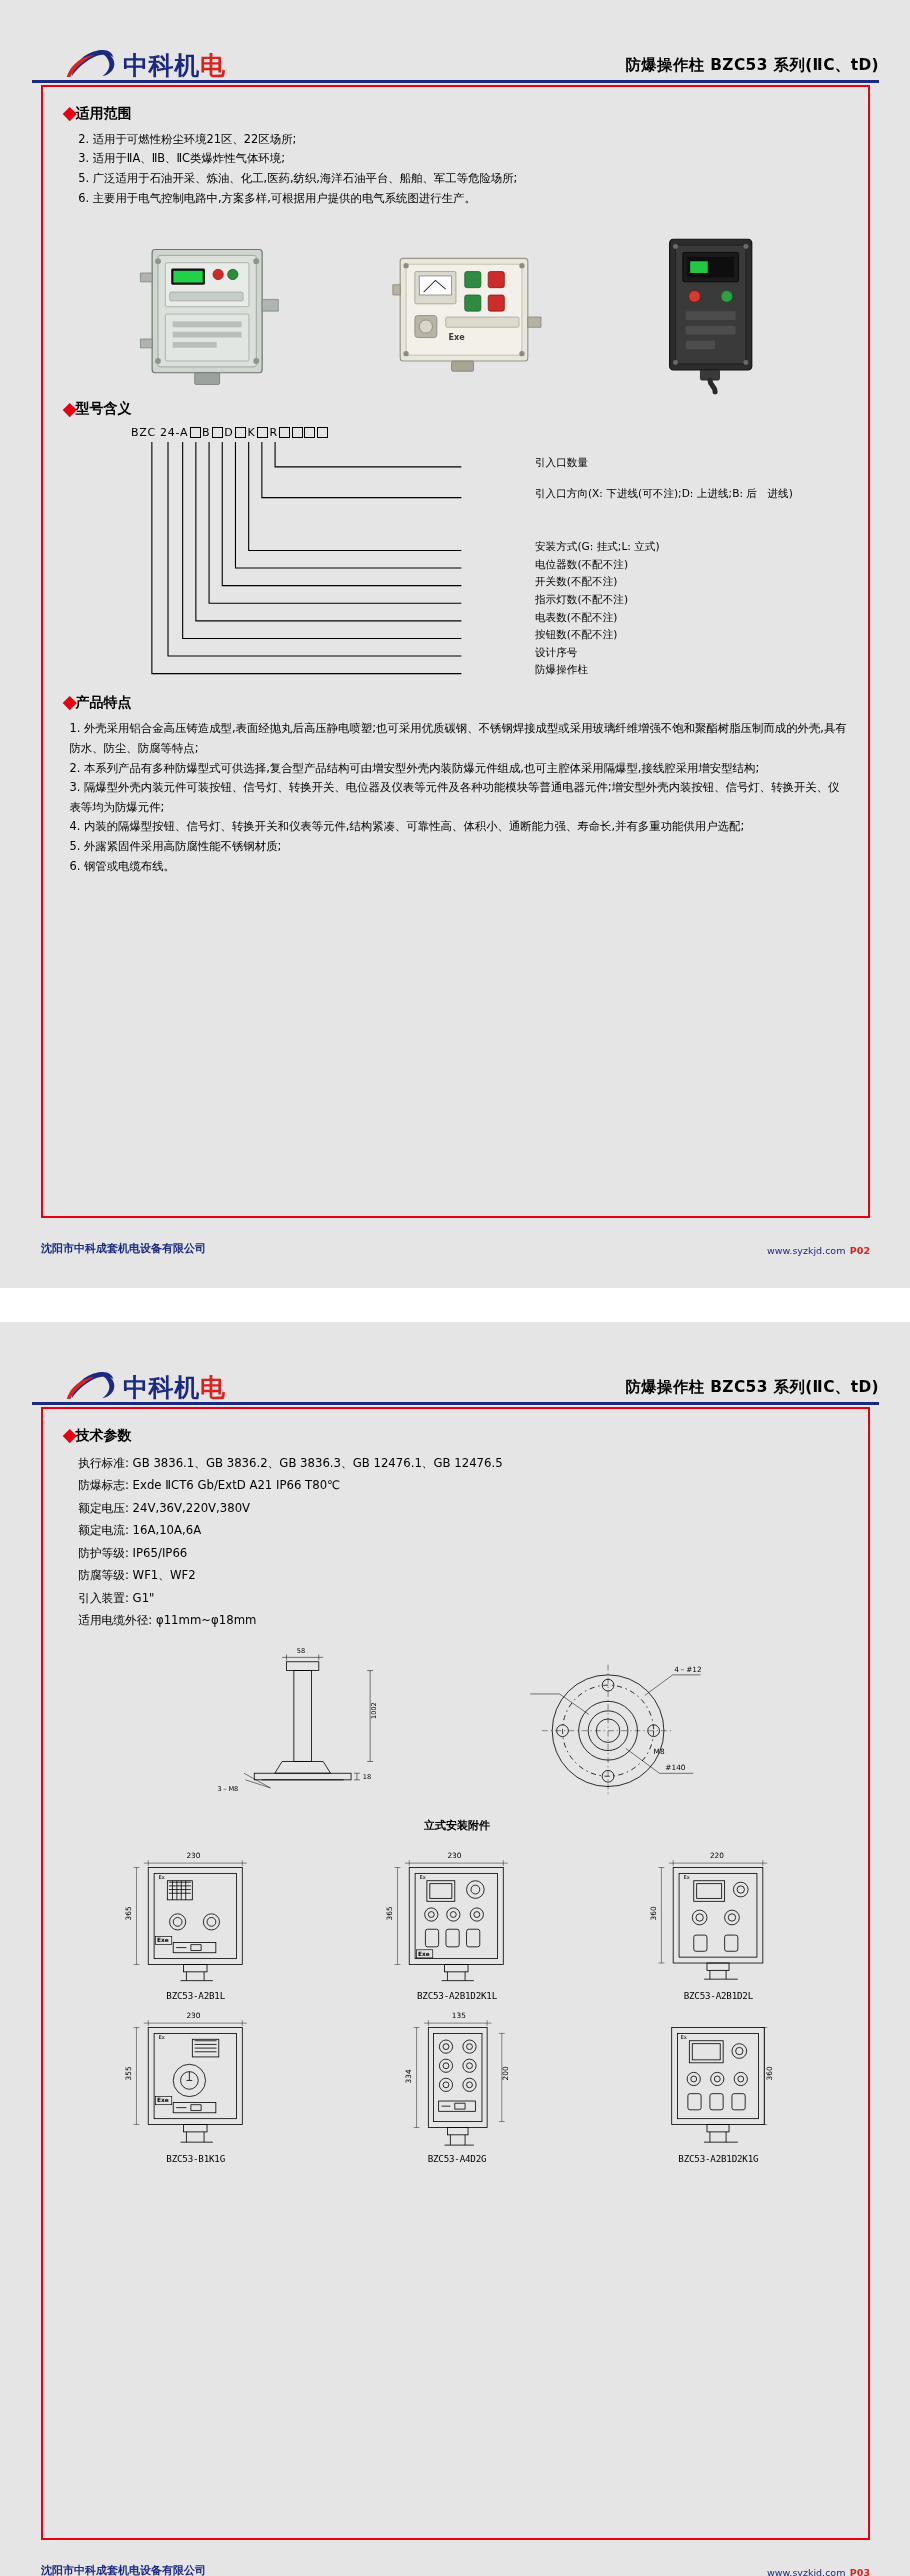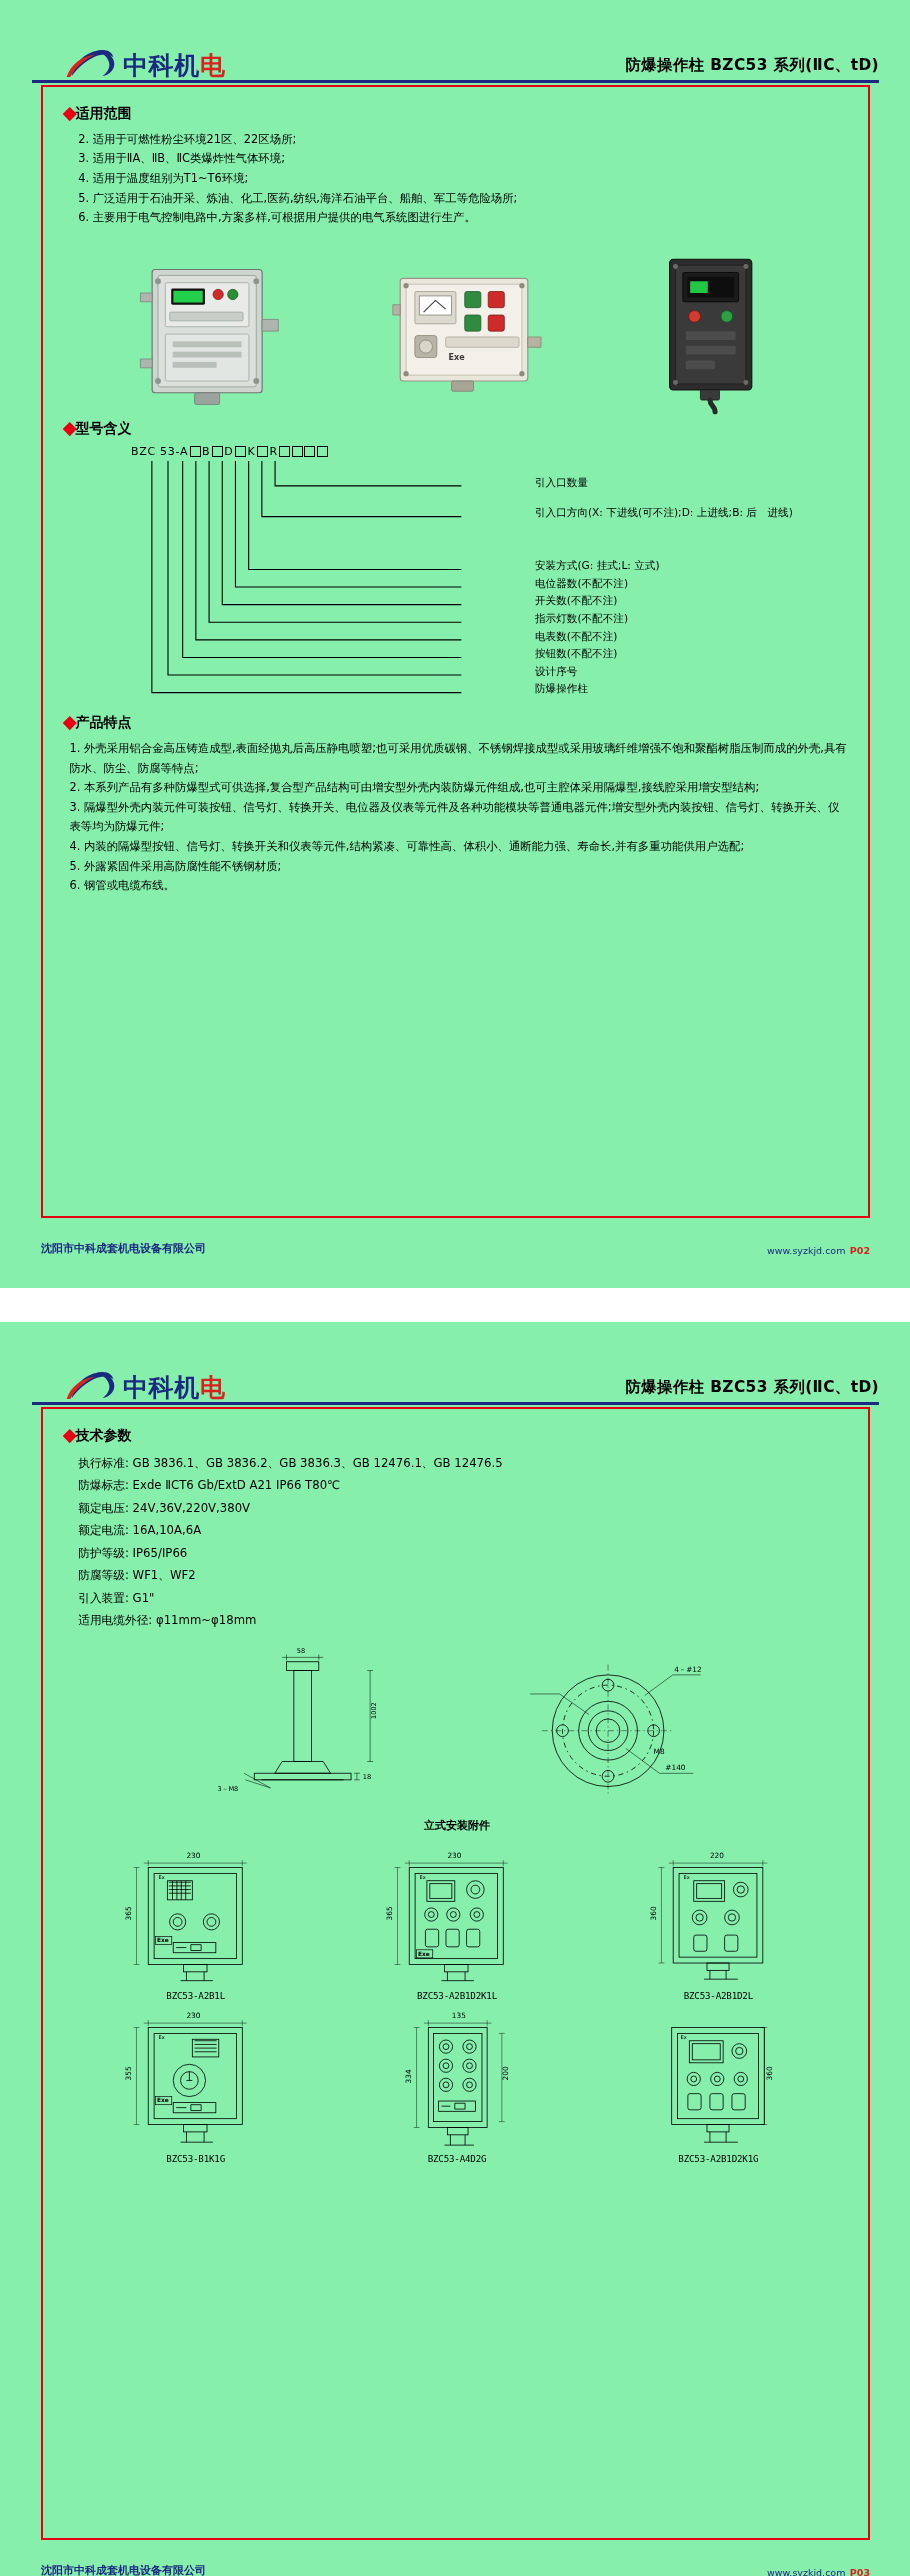--- a/index.html
+++ b/index.html
@@ -6,21 +6,21 @@
   body {
     width: 911px;
     background: #ffffff;
     font-family: "Liberation Sans", "DejaVu Sans", sans-serif;
     color: #000;
   }
   .page {
     width: 911px;
     height: 1288px;
     position: relative;
-    background: #86efac;
+    background: #e5e5e5;
     padding: 0;
     overflow: hidden;
   }
   
   .hdr {
     position: relative;
     height: 57px;
     margin: 20.6px 32px 0 32px;
     display: flex;
     align-items: flex-end;
@@ -128,21 +128,20 @@
   <div class="frame">
     <div class="frame-inner">
 
       <div class="sec-head">
         <span class="diamond"></span>
         <span>适用范围</span>
       </div>
       <div class="blist" style="margin-left:13.2px">
         <div class="li">2. 适用于可燃性粉尘环境21区、22区场所;</div>
         <div class="li">3. 适用于ⅡA、ⅡB、ⅡC类爆炸性气体环境;</div>
-        <div class="li">4. 适用于温度组别为T1~T6环境;</div>
         <div class="li">5. 广泛适用于石油开采、炼油、化工,医药,纺织,海洋石油平台、船舶、军工等危险场所;</div>
         <div class="li">6. 主要用于电气控制电路中,方案多样,可根据用户提供的电气系统图进行生产。</div>
       </div>
 
       <div class="photos">
         <div class="photo">
           <svg width="184" height="165" viewBox="0 0 250 225">
             <rect x="42" y="28" width="150" height="168" rx="4" fill="#cfd6d0" stroke="#6d7670" stroke-width="1.6"></rect>
             <rect x="50" y="36" width="134" height="152" rx="3" fill="#dbe0db" stroke="#8b948d"></rect>
             <rect x="60" y="46" width="114" height="60" rx="2" fill="#e8ebe7" stroke="#99a29b"></rect>
@@ -211,21 +210,21 @@
         </div>
       </div>
 
       <div class="sec-head">
         <span class="diamond"></span>
         <span>型号含义</span>
       </div>
 
       <div class="model">
         <div class="model-code">
-          <span>BZC 53-A</span>
+          <span>BZC 24-A</span>
           <span class="mbox"></span>
           <span>B</span>
           <span class="mbox"></span>
           <span>D</span>
           <span class="mbox"></span>
           <span>K</span>
           <span class="mbox"></span>
           <span>R</span>
           <span class="mbox"></span>
           <span class="mbox"></span>

